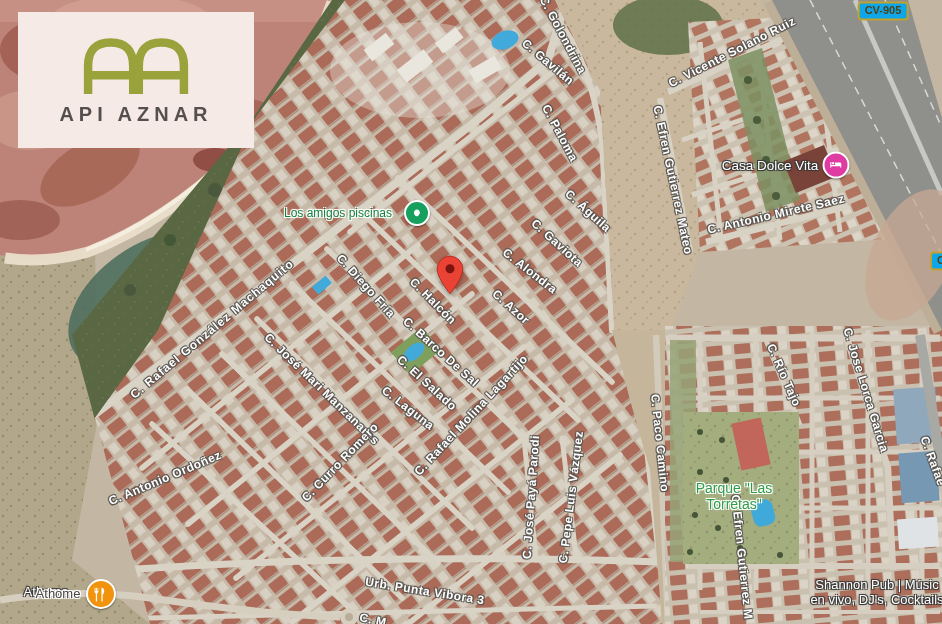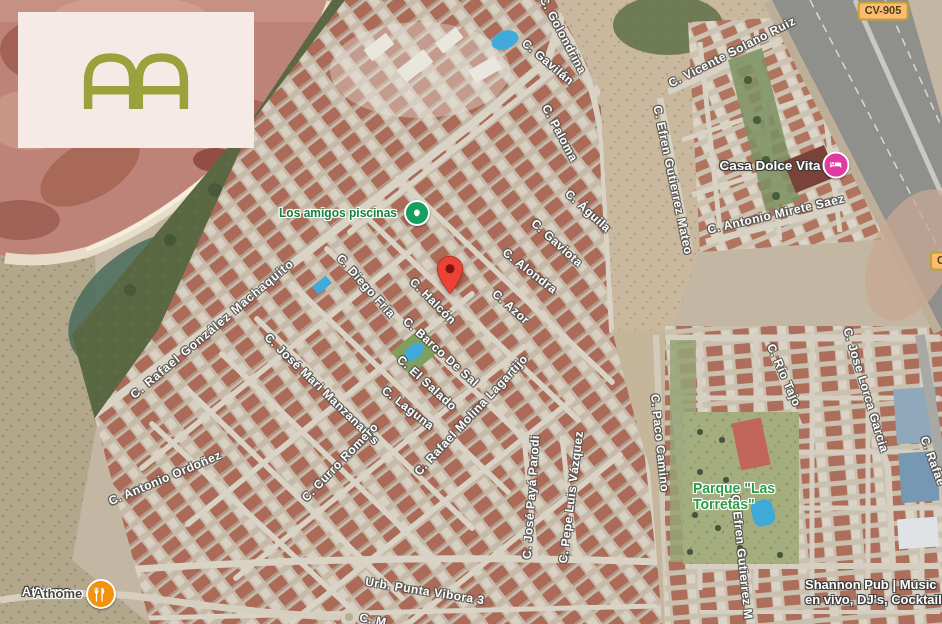--- a/index.html
+++ b/index.html
@@ -13,36 +13,36 @@
   #badge-layer{z-index:3;}
   #poi-layer{z-index:4;}
   .street-label{
     position:absolute;white-space:nowrap;font-weight:700;font-size:12px;
     color:#fff;letter-spacing:.5px;line-height:1;
     text-shadow:-1px -1px 0 rgba(85,82,78,.9),1px -1px 0 rgba(85,82,78,.9),
                 -1px 1px 0 rgba(85,82,78,.9),1px 1px 0 rgba(85,82,78,.9),
                 0 0 2px rgba(70,70,70,.7);
   }
   .poi-label{
-    position:absolute;transform:translate(-50%,-50%);font-weight:700;
-    text-align:left;line-height:1.15;white-space:nowrap;pointer-events:auto;cursor:pointer;
+    position:absolute;transform:translate(-50%,-50%);font-weight:400;
+    text-align:center;line-height:1.15;white-space:nowrap;pointer-events:auto;cursor:pointer;
   }
   .halo-light{text-shadow:-1px -1px 0 #fff,1px -1px 0 #fff,-1px 1px 0 #fff,1px 1px 0 #fff,0 0 3px #fff;}
   .halo-dark{text-shadow:-1px -1px 0 rgba(55,55,55,.9),1px -1px 0 rgba(55,55,55,.9),
              -1px 1px 0 rgba(55,55,55,.9),1px 1px 0 rgba(55,55,55,.9),0 0 3px rgba(40,40,40,.6);}
   .poi-icon{
     position:absolute;width:22px;height:22px;border-radius:50%;
     transform:translate(-50%,-50%);display:flex;align-items:center;justify-content:center;
     box-shadow:0 1px 2px rgba(0,0,0,.45);pointer-events:auto;cursor:pointer;
   }
   .poi-icon.ring{border:2px solid #fff;}
   .poi-icon svg{width:72%;height:72%;display:block;}
   .road-badge{
     position:absolute;transform:translate(-50%,-50%);
-    background:#fdba74;border:2px solid #c2a12d;border-radius:4px;
+    background:#0ea5e9;border:2px solid #c2a12d;border-radius:4px;
     font-size:11px;font-weight:700;color:#4c4316;padding:1px 5px 2px;line-height:1.1;
     white-space:nowrap;
   }
   #dropped-pin{position:absolute;width:36px;height:42px;transform:translate(-50%,-100%);
     z-index:6;pointer-events:auto;cursor:pointer;filter:drop-shadow(0 2px 2px rgba(0,0,0,.35));}
   #logo-card{
     position:absolute;left:18px;top:12px;width:236px;height:136px;z-index:10;
     background:#f6eae7;display:flex;flex-direction:column;align-items:center;
     justify-content:center;gap:7px;
   }
@@ -310,15 +310,16 @@
 
   <div id="logo-card">
     <svg width="118" height="62" viewBox="0 0 120 66">
       <g fill="none" stroke="#9aa23b" stroke-width="9">
         <path d="M9 64 V34 Q9 9 33 9 Q57 9 57 34 V64"></path>
         <path d="M9 44 H57"></path>
         <path d="M63 64 V34 Q63 9 87 9 Q111 9 111 34 V64"></path>
         <path d="M63 44 H111"></path>
       </g>
     </svg>
+    <div id="logo-brand">API AZNAR</div>
   </div>
 
 </div>
 
 </body></html>

